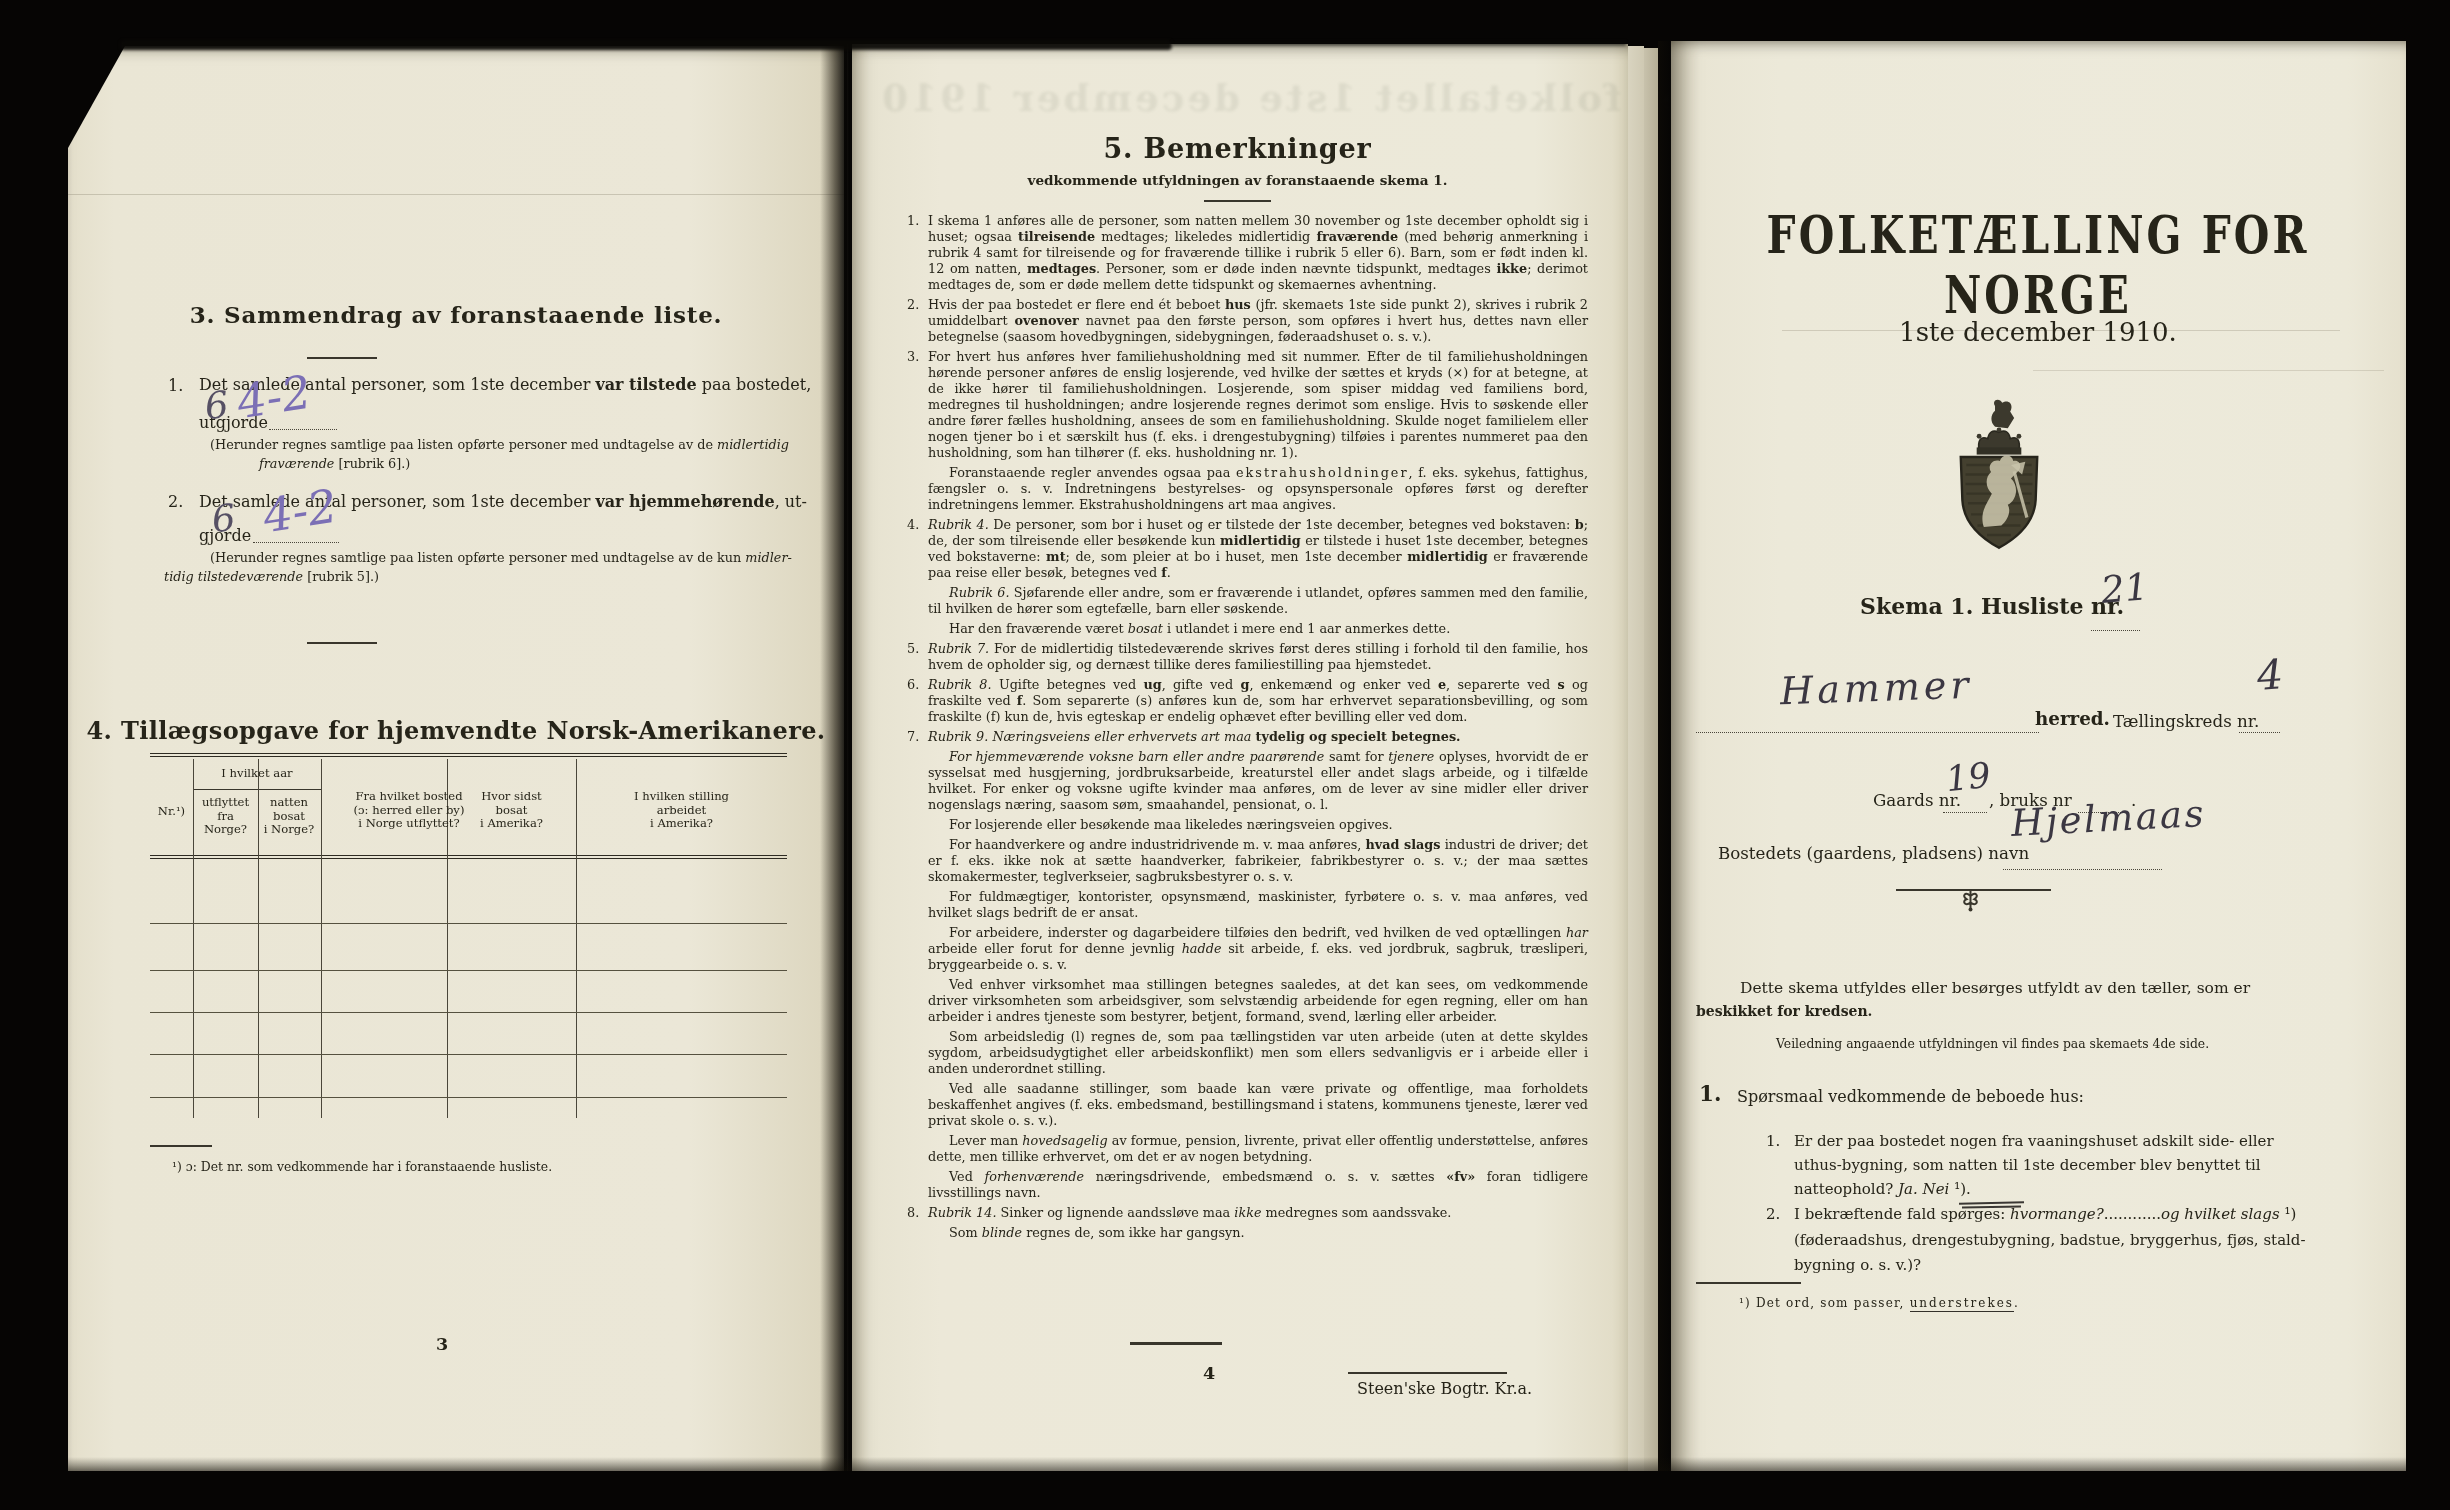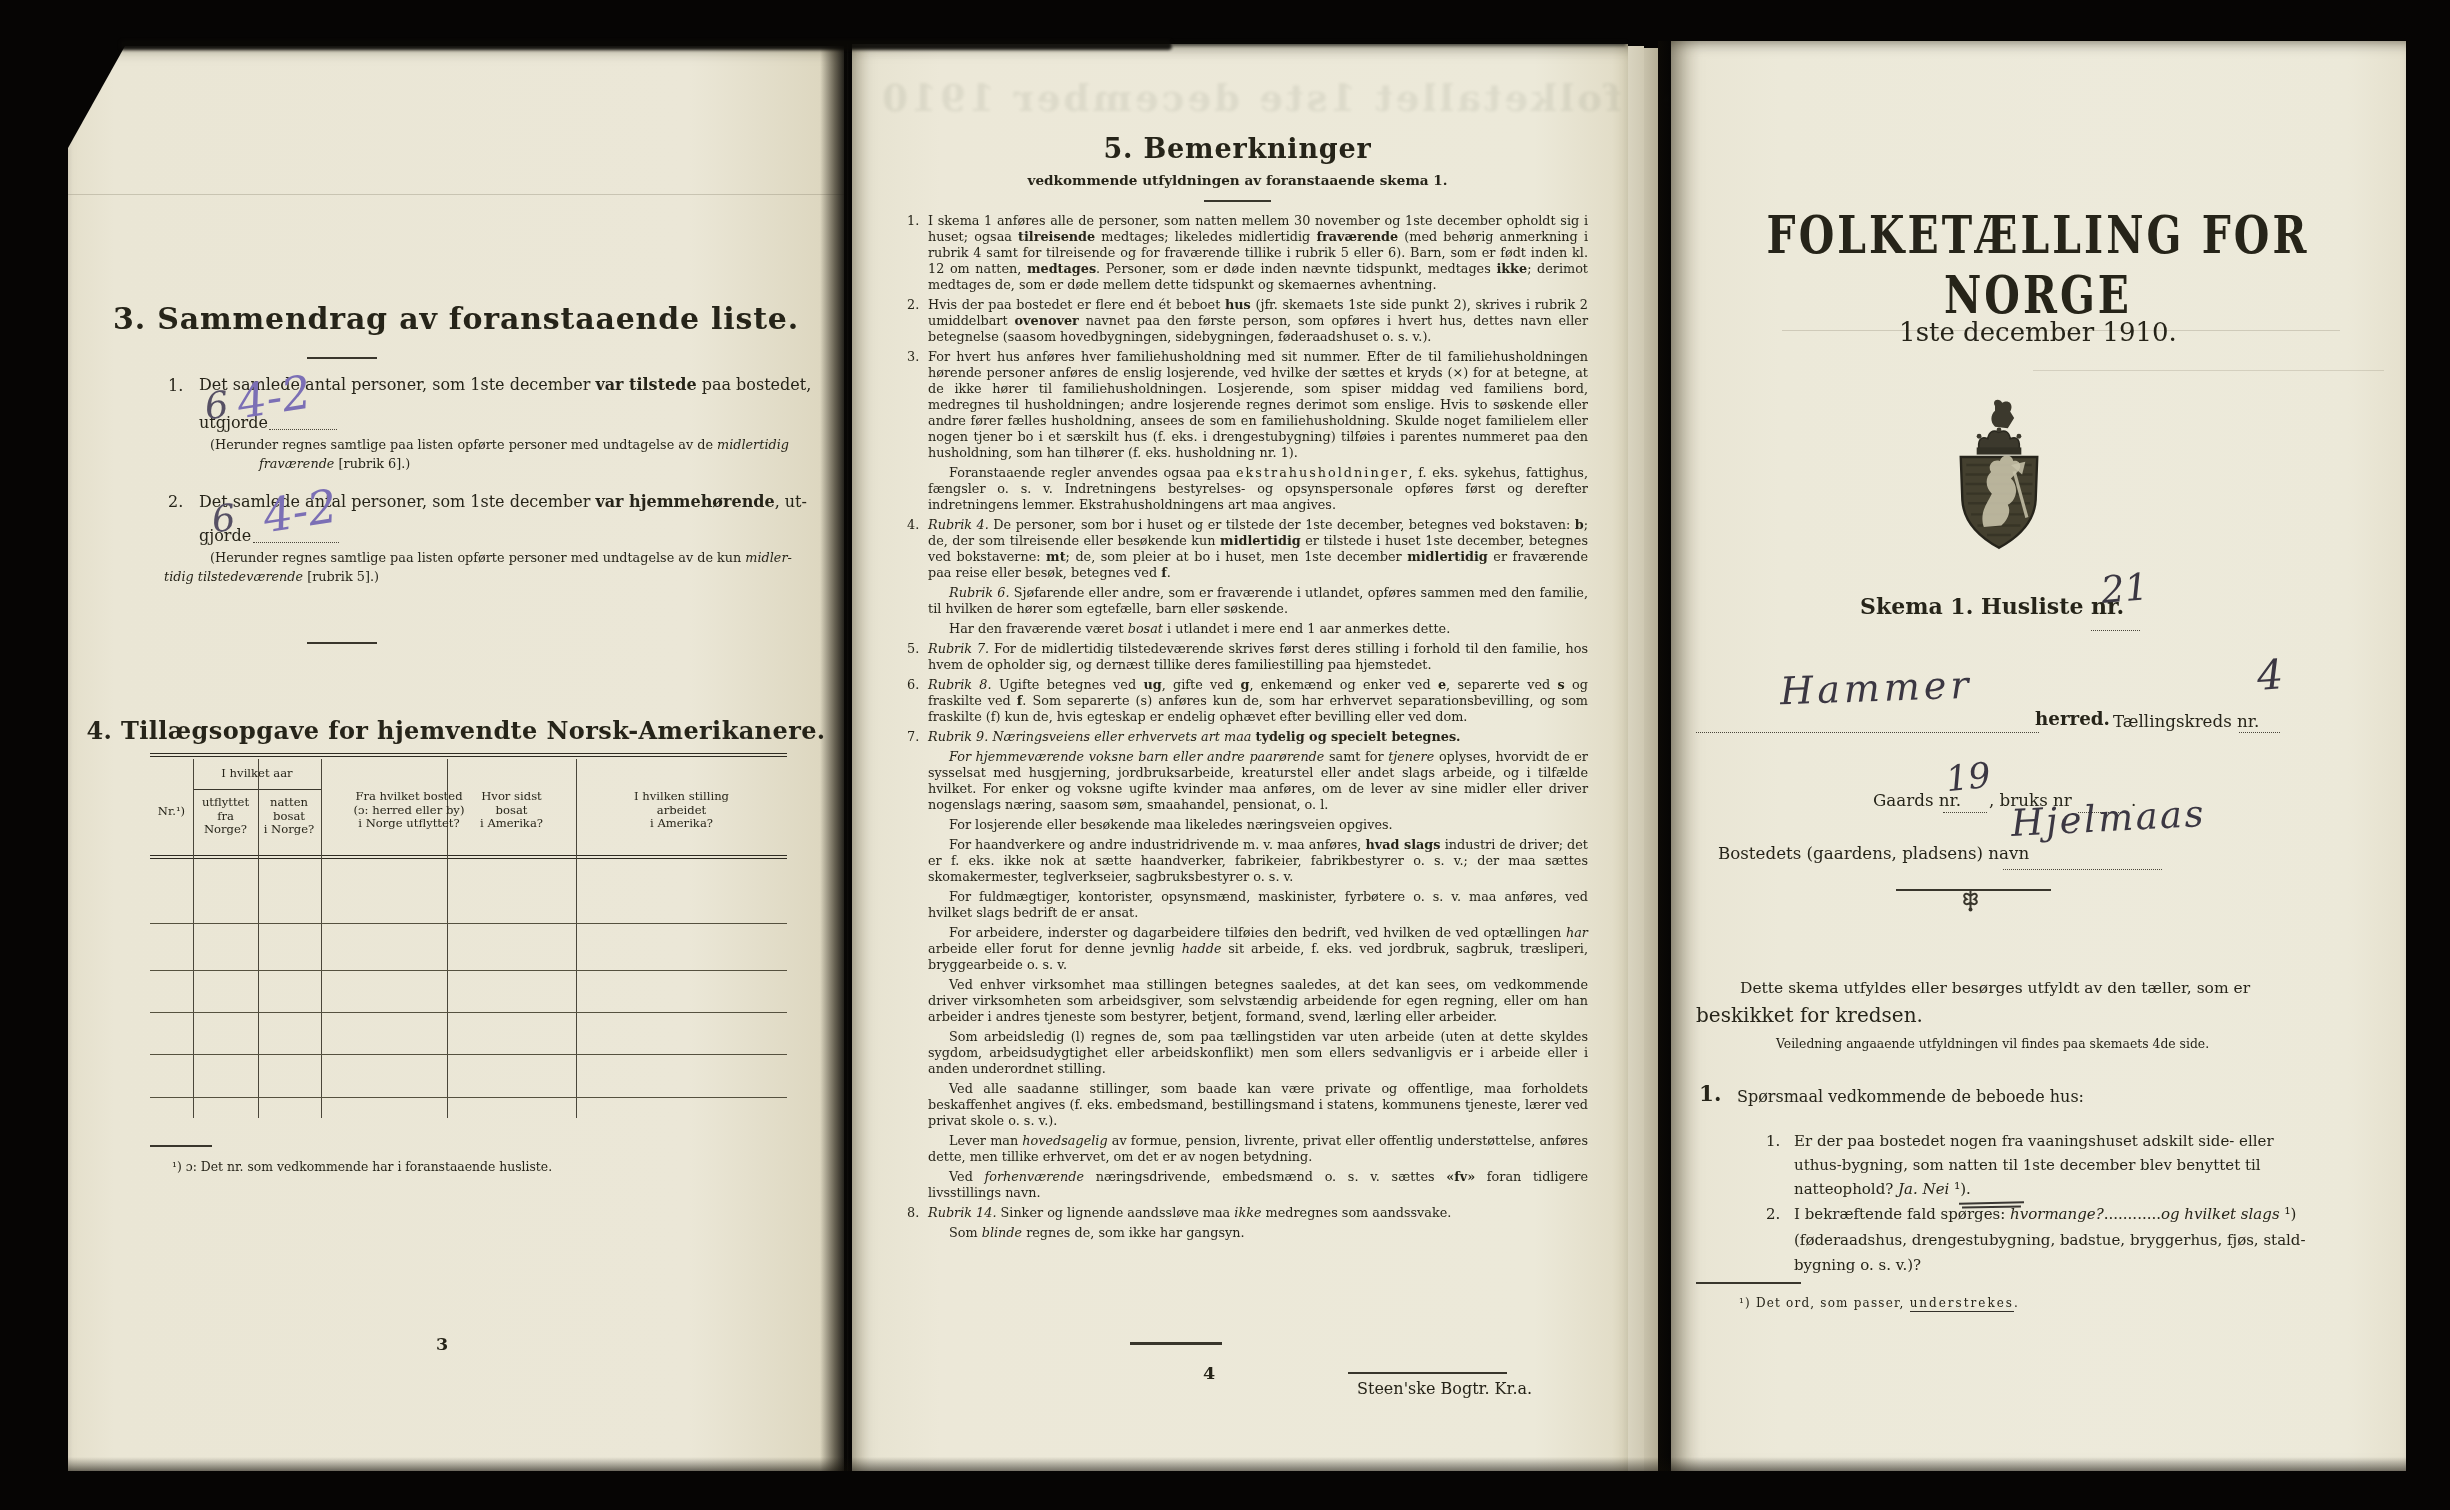--- a/index.html
+++ b/index.html
@@ -42,21 +42,21 @@
   .hcell{position:absolute;}
 </style>
 </head>
 <body>
 
 <div id="canvas">
 
   <div id="left-page" class="page">
     <div class="abs" style="left:0;top:148px;width:776px;height:0.8px;background:#8a8570;opacity:.35;"></div>
 
-    <div class="abs center" style="top:255px;font-size:30px;font-weight:bold;letter-spacing:0.8px;">3.  Sammendrag av foranstaaende liste.</div>
+    <div class="abs center" style="top:255px;font-size:23px;font-weight:bold;letter-spacing:0.8px;">3.  Sammendrag av foranstaaende liste.</div>
     <div class="hline" style="left:239px;top:311px;width:70px;height:2.4px;"></div>
 
     <div class="abs" style="left:100px;top:330px;font-size:16px;">1.</div>
     <div class="abs" style="left:131px;top:329px;font-size:16px;white-space:nowrap;">Det samlede antal personer, som 1ste december <span class="b">var tilstede</span> paa bostedet,</div>
     <div class="abs" style="left:131px;top:367px;font-size:16px;">utgjorde</div>
     <div class="dots" style="left:201px;top:381px;width:68px;"></div>
     <div class="hand ink-gray" style="left:137px;top:341px;font-size:37px;transform:rotate(-6deg);">6</div>
     <div class="hand ink-purple" style="left:169px;top:328px;font-size:46px;transform:rotate(-9deg);">4-2</div>
     <div class="abs smalltxt" style="left:142px;top:391px;white-space:nowrap;">(Herunder regnes samtlige paa listen opførte personer med undtagelse av de <span class="i">midlertidig</span></div>
     <div class="abs smalltxt" style="left:191px;top:410px;white-space:nowrap;"><span class="i">fraværende</span> [rubrik 6].)</div>
@@ -209,21 +209,21 @@
     <div class="hand ink-dark" style="left:341px;top:759px;font-size:37px;letter-spacing:2.4px;transform:rotate(-3deg);">Hjelmaas</div>
     <div class="dots" style="left:333px;top:826px;width:159px;"></div>
 
     <div class="hline" style="left:226px;top:848px;width:155px;height:1.6px;"></div>
     <svg class="abs" style="left:290px;top:847px;" width="21" height="24" viewBox="0 0 26 30">
       <path d="M13 2 L13 26 M13 10 C6 4 2 10 8 14 C2 16 6 24 13 18 M13 10 C20 4 24 10 18 14 C24 16 20 24 13 18" stroke="#39362c" stroke-width="2.5" fill="none"></path>
       <circle cx="13" cy="27" r="2.5" fill="#39362c"></circle>
     </svg>
 
     <div class="abs" style="left:70px;top:938px;font-size:15.5px;white-space:nowrap;">Dette skema utfyldes eller besørges utfyldt av den tæller, som er</div>
-    <div class="abs" style="left:26px;top:962px;font-size:20px;white-space:nowrap;">beskikket for kredsen.</div>
+    <div class="abs" style="left:26px;top:962px;font-size:14px;white-space:nowrap;font-weight:bold;">beskikket for kredsen.</div>
     <div class="abs" style="left:106px;top:995px;font-size:12.4px;white-space:nowrap;">Veiledning angaaende utfyldningen vil findes paa skemaets 4de side.</div>
 
     <div class="abs" style="left:29px;top:1040px;font-size:21.5px;font-weight:bold;">1.</div>
     <div class="abs" style="left:67px;top:1046px;font-size:16px;white-space:nowrap;">Spørsmaal vedkommende de beboede hus:</div>
 
     <div class="abs" style="left:96px;top:1091px;font-size:15px;">1.</div>
     <div class="abs" style="left:124px;top:1091px;font-size:15px;white-space:nowrap;">Er der paa bostedet nogen fra vaaningshuset adskilt side- eller</div>
     <div class="abs" style="left:124px;top:1115px;font-size:15px;white-space:nowrap;">uthus-bygning, som natten til 1ste december blev benyttet til</div>
     <div class="abs" style="left:124px;top:1139px;font-size:15px;white-space:nowrap;">natteophold?   <span class="i">Ja.</span>   <span class="i">Nei</span> ¹).</div>
     <div class="abs" style="left:289px;top:1161px;width:65px;height:1.6px;background:#3a3733;transform:rotate(-1.5deg);"></div>

